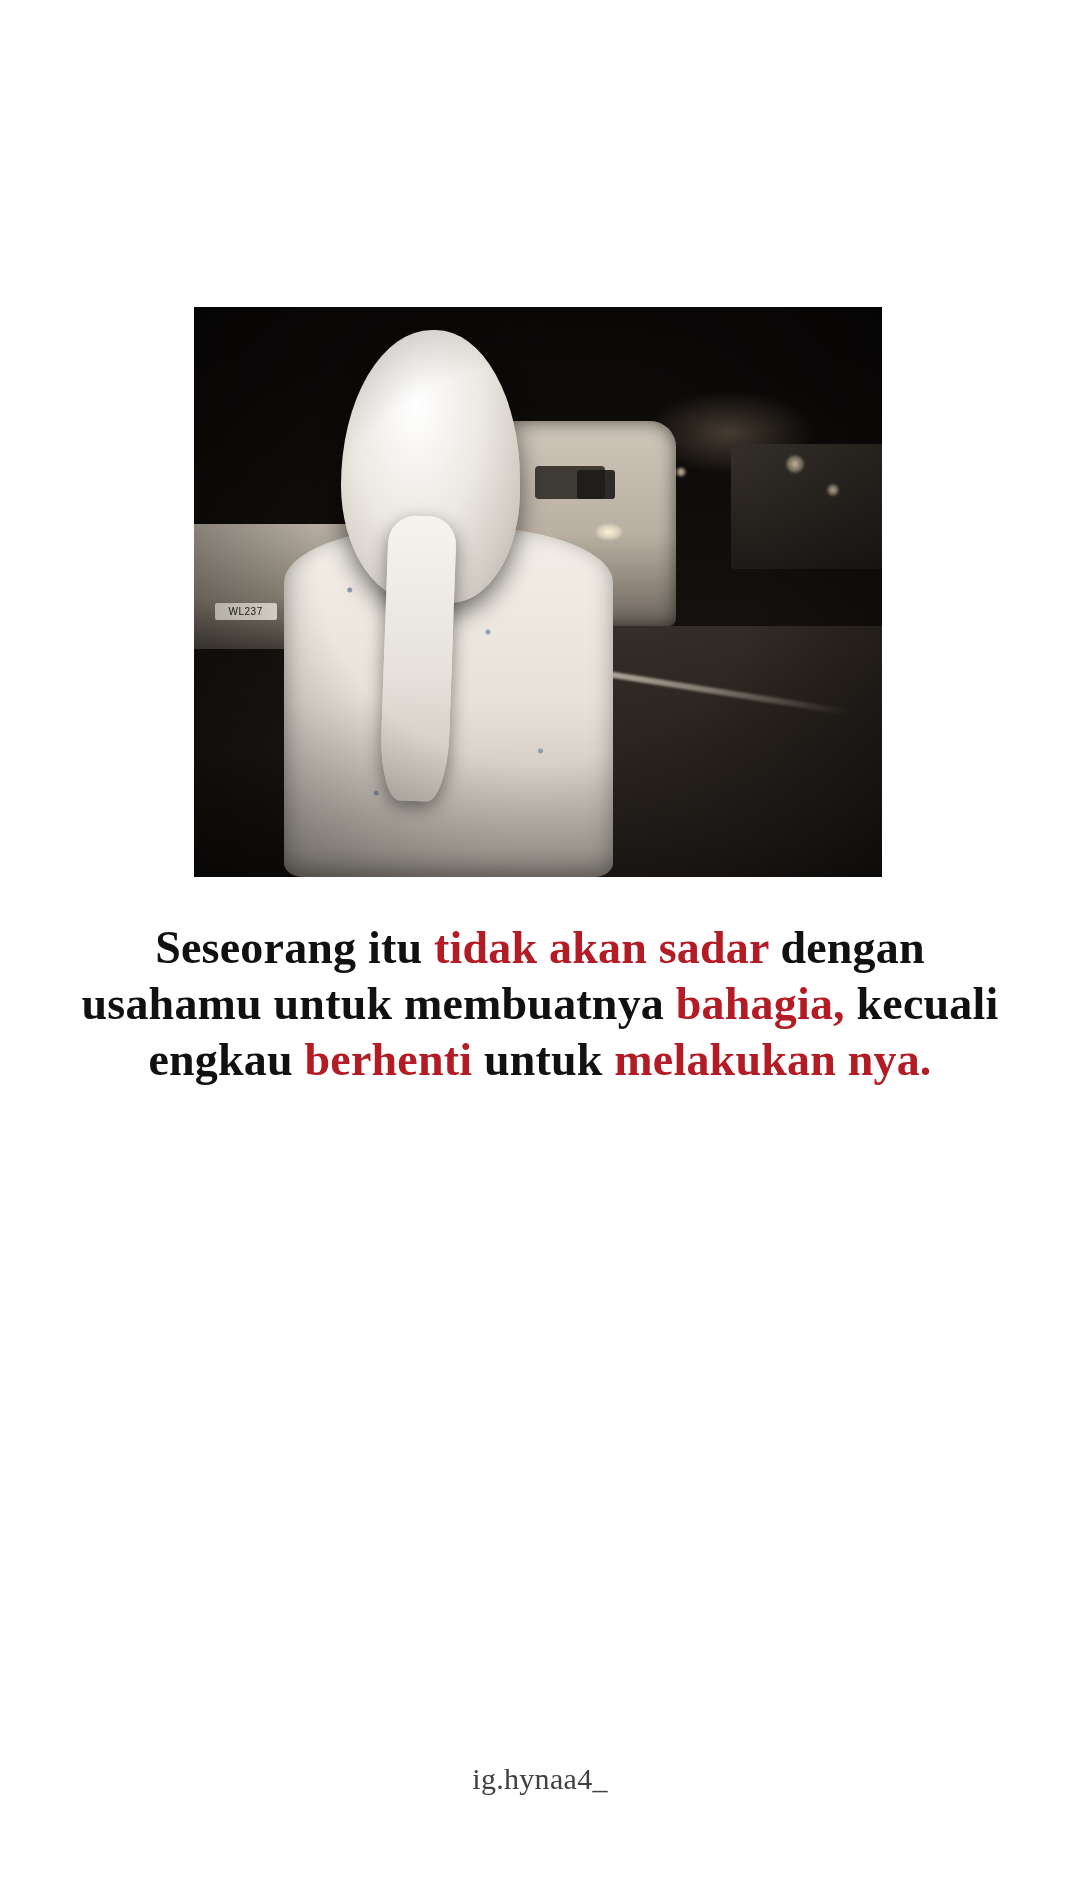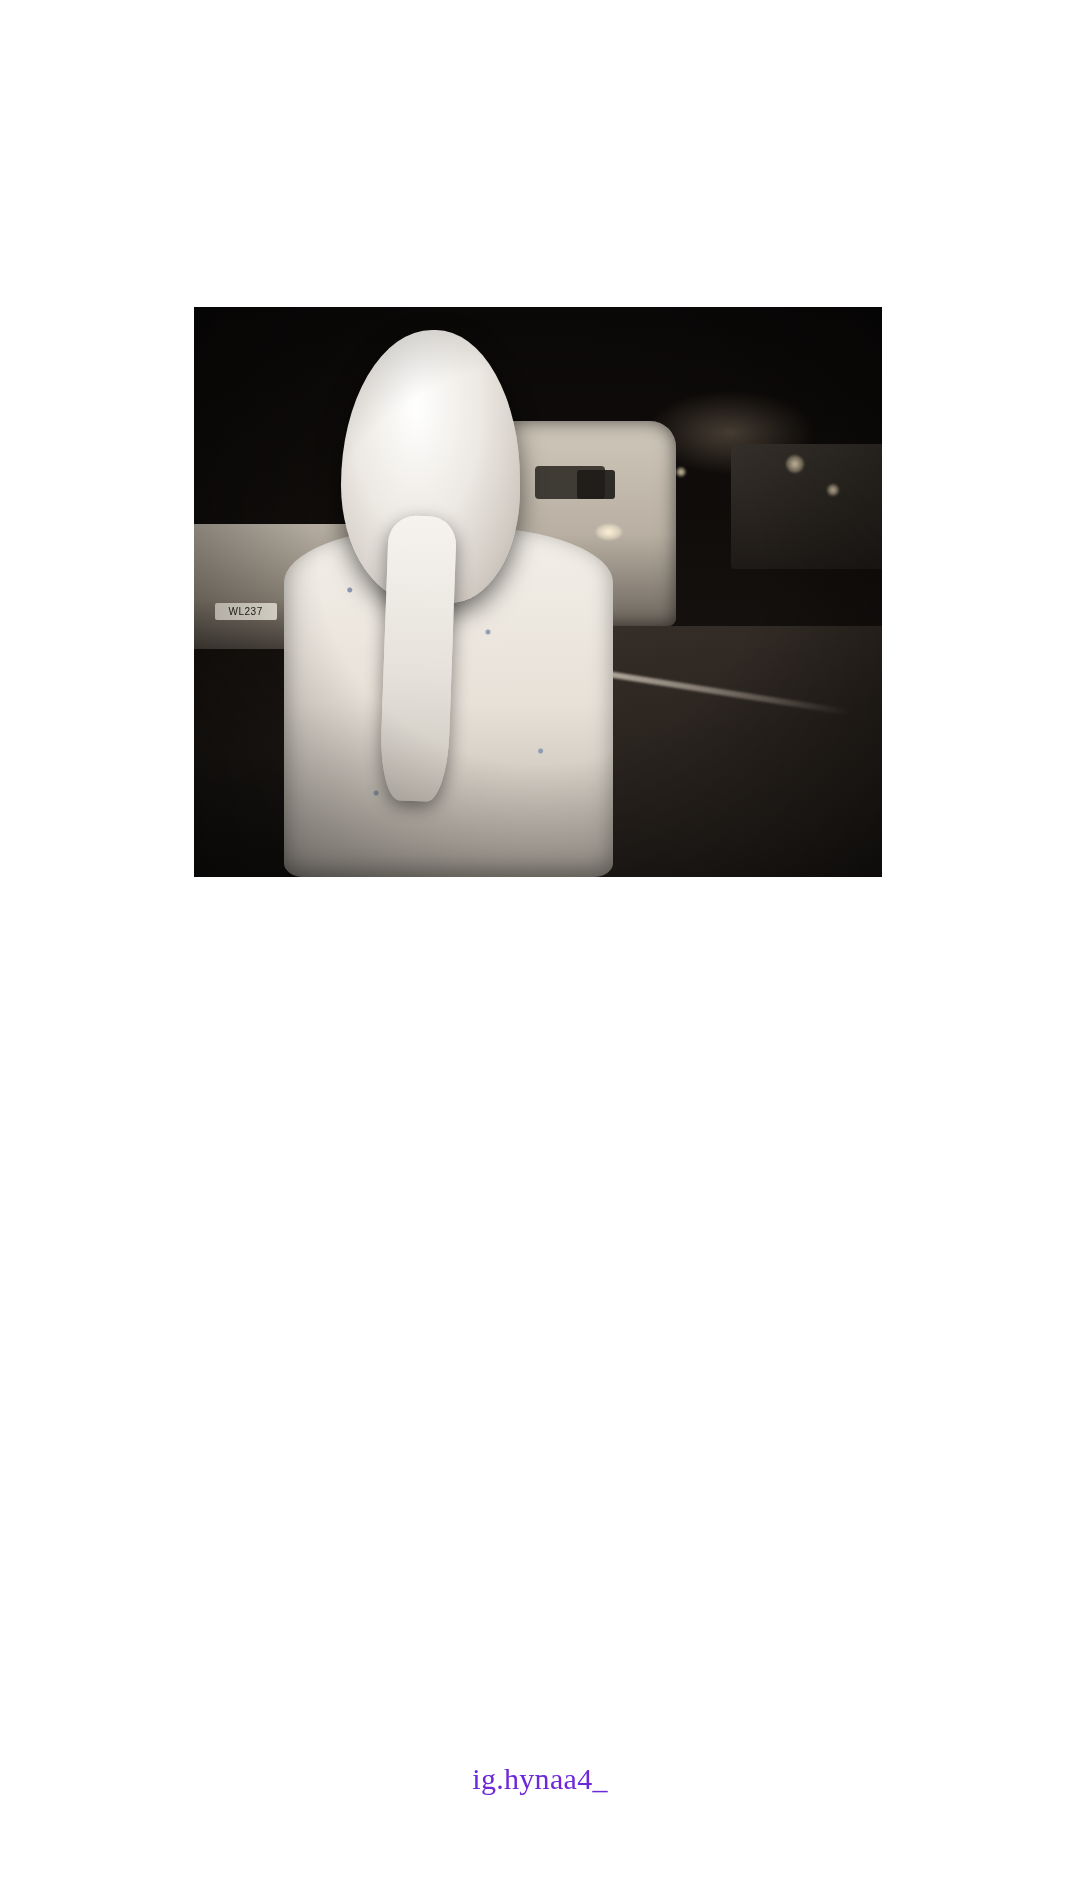--- a/index.html
+++ b/index.html
@@ -214,21 +214,21 @@
 
   
   .handle {
     position: absolute;
     left: 0;
     right: 0;
     top: 1762px;
     text-align: center;
     font-family: "Liberation Serif", serif;
     font-size: 30px;
-    color: #6d28d9;
+    color: #404040;
     letter-spacing: .3px;
   }
 </style>
 </head>
 <body>
 
 <div class="canvas">
 
   <div class="photo-frame">
     <div class="photo">
@@ -253,16 +253,19 @@
       <div class="person">
         <div class="dress"></div>
         <div class="hijab"></div>
         <div class="hijab-tail"></div>
       </div>
 
       <div class="vignette"></div>
     </div>
   </div>
 
+  <div class="quote">
+    <span>Seseorang itu </span><span class="hl">tidak akan sadar</span><span> dengan usahamu untuk membuatnya </span><span class="hl">bahagia,</span><span> kecuali engkau </span><span class="hl">berhenti</span><span> untuk </span><span class="hl">melakukan nya.</span>
+  </div>
 
   <div class="handle">ig.hynaa4_</div>
 
 </div>
 
 </body></html>

